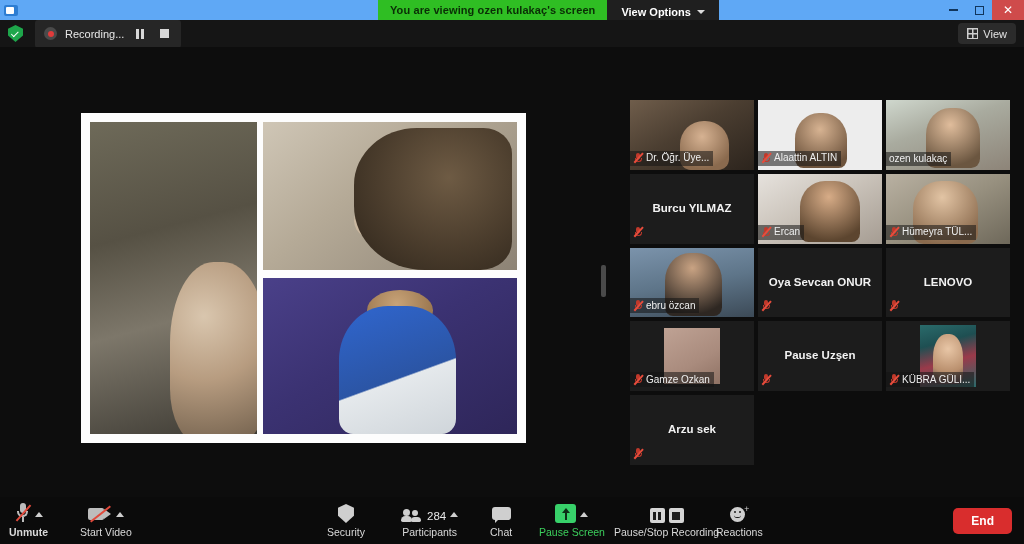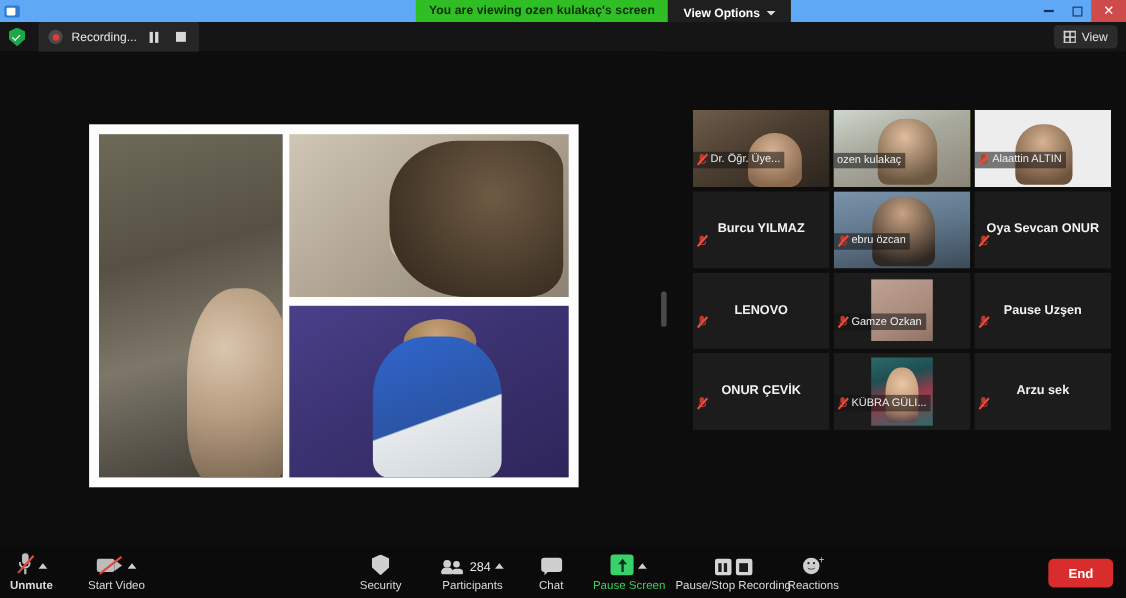--- a/index.html
+++ b/index.html
@@ -147,21 +147,21 @@
     position:relative; background:#1c1c1c; overflow:hidden;
     display:flex; align-items:center; justify-content:center;
   }
   .tile.active{ outline:2px solid #d7f23b; outline-offset:-2px; }
   .tile .nameonly{
     color:#f2f2f2; font-size:11.5px; font-weight:bold; text-align:left;
     padding:0 4px; line-height:1.2;
   }
   .tile .videofill{ position:absolute; inset:0; }
   .tile .namebar{
-    position:absolute; left:0; bottom:17px; display:flex; align-items:center; gap:3px;
+    position:absolute; left:0; bottom:4px; display:flex; align-items:center; gap:3px;
     padding:1px 4px 2px 3px; max-width:100%;
   }
   .tile .namebar.shaded{ background:rgba(20,20,20,.55); }
   .tile .namebar .nm{
     color:#efefef; font-size:10px; white-space:nowrap; overflow:hidden;
     text-overflow:ellipsis; max-width:92px;
   }
   .micoff{
     width:10px;height:12px; position:relative; flex:0 0 auto;
   }
@@ -319,48 +319,70 @@
         <div class="videofill v-a"></div>
         <div class="namebar shaded">
           <span class="micoff">
             <i class="body"></i>
             <i class="stand"></i>
             <i class="slash"></i>
           </span>
           <span class="nm">Dr. Öğr. Üye...</span>
         </div>
       </div>
+      <div class="tile">
+        <div class="videofill v-b"></div>
+        <div class="namebar shaded">
+          <span class="micoff">
+            <i class="body"></i>
+            <i class="stand"></i>
+            <i class="slash"></i>
+          </span>
+          <span class="nm">Alaattin ALTIN</span>
+        </div>
+      </div>
       <div class="tile active">
         <div class="videofill v-c"></div>
         <div class="namebar shaded">
           <span class="nm">ozen kulakaç</span>
         </div>
       </div>
       <div class="tile">
-        <div class="videofill v-b"></div>
-        <div class="namebar shaded">
-          <span class="micoff">
-            <i class="body"></i>
-            <i class="stand"></i>
-            <i class="slash"></i>
-          </span>
-          <span class="nm">Alaattin ALTIN</span>
-        </div>
-      </div>
-      <div class="tile">
         <div class="nameonly">Burcu YILMAZ</div>
         <div class="namebar">
           <span class="micoff">
             <i class="body"></i>
             <i class="stand"></i>
             <i class="slash"></i>
           </span>
         </div>
       </div>
       <div class="tile">
+        <div class="videofill v-d"></div>
+        <div class="namebar shaded">
+          <span class="micoff">
+            <i class="body"></i>
+            <i class="stand"></i>
+            <i class="slash"></i>
+          </span>
+          <span class="nm">Ercan</span>
+        </div>
+      </div>
+      <div class="tile">
+        <div class="videofill v-e"></div>
+        <div class="namebar shaded">
+          <span class="micoff">
+            <i class="body"></i>
+            <i class="stand"></i>
+            <i class="slash"></i>
+          </span>
+          <span class="nm">Hümeyra TÜL...</span>
+        </div>
+      </div>
+      <div class="tile">
         <div class="videofill v-f"></div>
         <div class="namebar shaded">
           <span class="micoff">
             <i class="body"></i>
             <i class="stand"></i>
             <i class="slash"></i>
           </span>
           <span class="nm">ebru özcan</span>
         </div>
       </div>
@@ -390,30 +412,20 @@
           <span class="micoff">
             <i class="body"></i>
             <i class="stand"></i>
             <i class="slash"></i>
           </span>
           <span class="nm">Gamze Ozkan</span>
         </div>
       </div>
       <div class="tile">
         <div class="nameonly">Pause Uzşen</div>
-        <div class="namebar">
-          <span class="micoff">
-            <i class="body"></i>
-            <i class="stand"></i>
-            <i class="slash"></i>
-          </span>
-        </div>
-      </div>
-      <div class="tile">
-        <div class="nameonly">ONUR ÇEVİK</div>
         <div class="namebar">
           <span class="micoff">
             <i class="body"></i>
             <i class="stand"></i>
             <i class="slash"></i>
           </span>
         </div>
       </div>
       <div class="tile">
         <div class="av-photo"></div>

